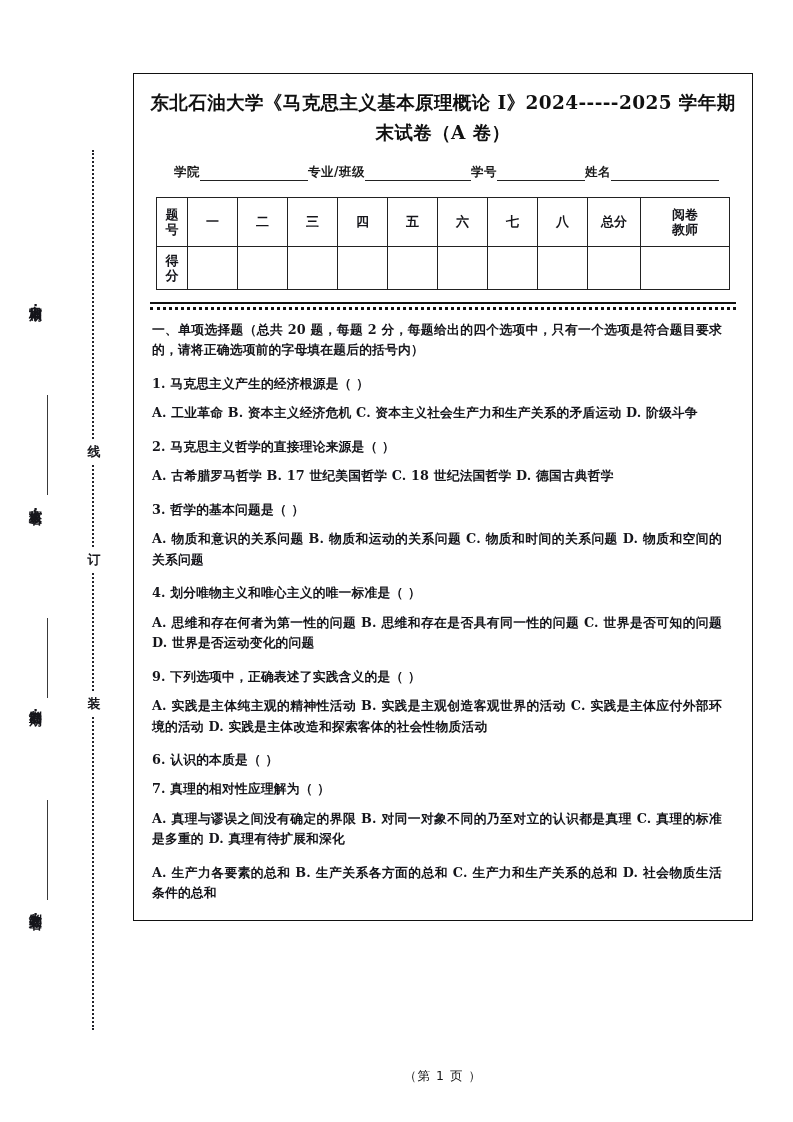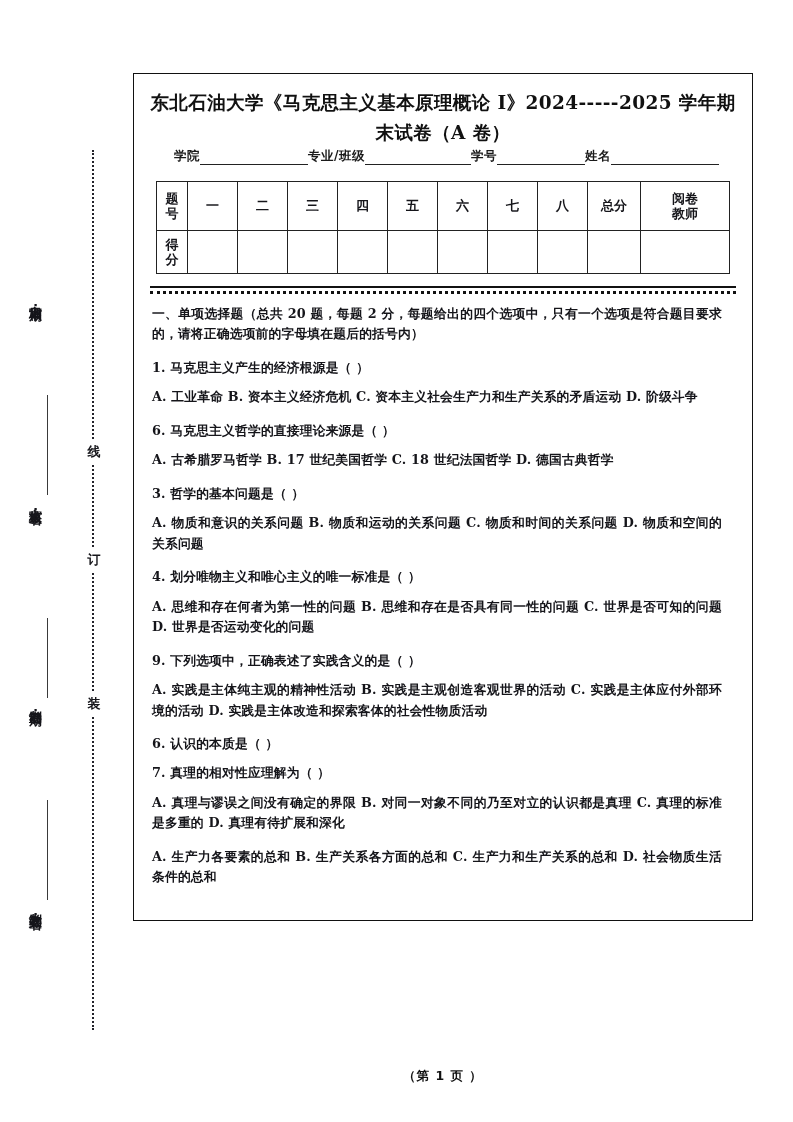--- a/index.html
+++ b/index.html
@@ -82,20 +82,21 @@
     font-family: "DejaVu Serif", "Liberation Serif", serif;
     font-size: 18.5px;
     font-weight: bold;
     line-height: 1.62;
     letter-spacing: 0.4px;
     color: #111;
   }
 
   
   .info-line {
+    margin-top: 16px;
     display: flex;
     align-items: flex-end;
     font-size: 12.5px;
     font-weight: bold;
     font-family: "DejaVu Serif", "Liberation Serif", serif;
     padding: 0 12px 0 24px;
   }
   .info-field { display: flex; align-items: flex-end; }
   .info-label { white-space: nowrap; letter-spacing: .5px; }
   .info-blank {
@@ -161,21 +162,21 @@
 
   
   #footer {
     position: absolute;
     left: 133px;
     top: 1068px;
     width: 620px;
     text-align: center;
     font-family: "DejaVu Sans", "Liberation Sans", sans-serif;
     font-size: 12.5px;
-    font-weight: bold;
+    font-weight: normal;
     color: #111;
     letter-spacing: 1px;
   }
 </style>
 </head>
 <body>
 
 <div id="left-margin">
   <div class="v-label" style="left:26px; top:295px;">审核日期:</div>
   <div class="v-rule" style="left:47px; top:395px; height:100px;"></div>
@@ -263,21 +264,21 @@
 
     <div class="rule-solid"></div>
     <div class="rule-dotted"></div>
 
     <div id="body-text">
       <p class="para section">一、单项选择题（总共 20 题，每题 2 分，每题给出的四个选项中，只有一个选项是符合题目要求的，请将正确选项前的字母填在题后的括号内）</p>
 
       <p class="para stem">1. 马克思主义产生的经济根源是（   ）</p>
       <p class="para opts">A. 工业革命   B. 资本主义经济危机   C. 资本主义社会生产力和生产关系的矛盾运动   D. 阶级斗争</p>
 
-      <p class="para stem">6. 马克思主义哲学的直接理论来源是（   ）</p>
+      <p class="para stem">2. 马克思主义哲学的直接理论来源是（   ）</p>
       <p class="para opts">A. 古希腊罗马哲学   B. 17 世纪美国哲学   C. 18 世纪法国哲学   D. 德国古典哲学</p>
 
       <p class="para stem">3. 哲学的基本问题是（   ）</p>
       <p class="para opts">A. 物质和意识的关系问题   B. 物质和运动的关系问题   C. 物质和时间的关系问题   D. 物质和空间的关系问题</p>
 
       <p class="para stem">4. 划分唯物主义和唯心主义的唯一标准是（   ）</p>
       <p class="para opts">A. 思维和存在何者为第一性的问题   B. 思维和存在是否具有同一性的问题   C. 世界是否可知的问题   D. 世界是否运动变化的问题</p>
 
       <p class="para stem">9. 下列选项中，正确表述了实践含义的是（   ）</p>
       <p class="para opts">A. 实践是主体纯主观的精神性活动   B. 实践是主观创造客观世界的活动   C. 实践是主体应付外部环境的活动   D. 实践是主体改造和探索客体的社会性物质活动</p>

